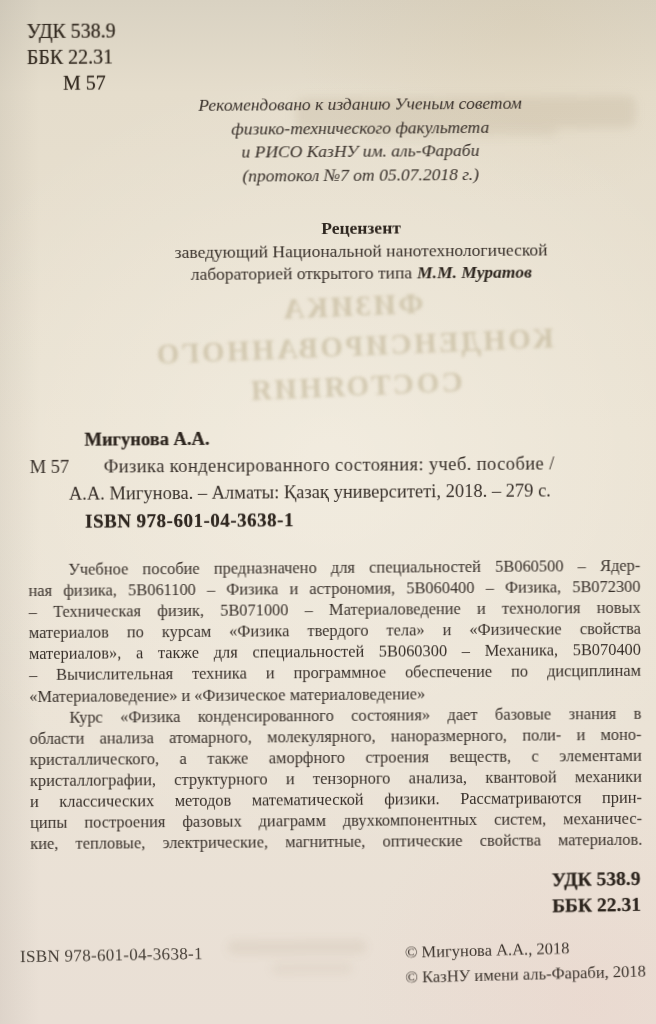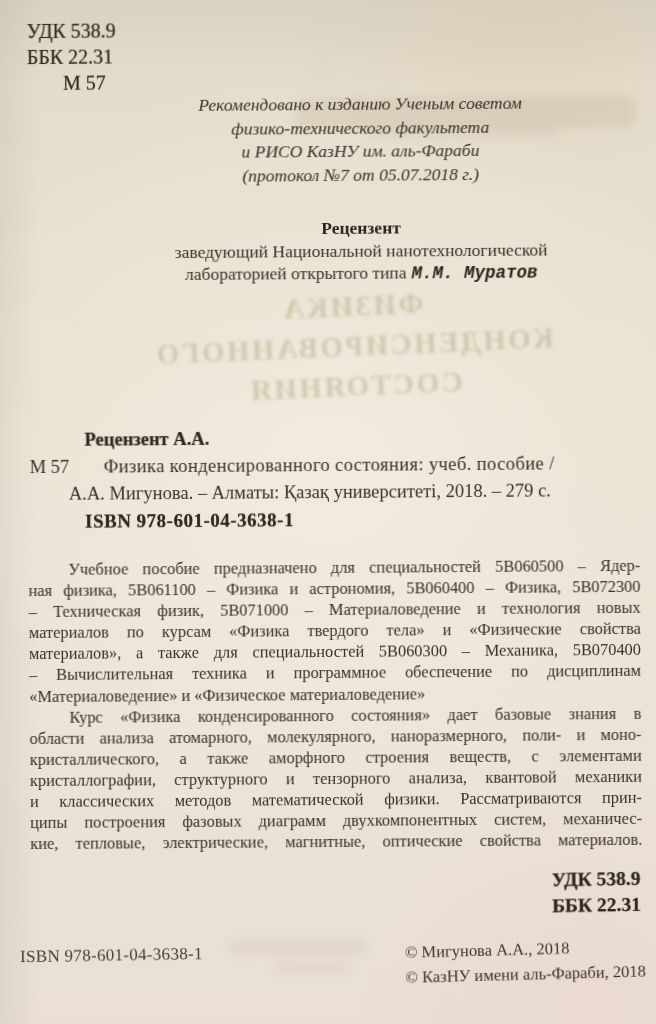--- a/index.html
+++ b/index.html
@@ -34,21 +34,21 @@
   .smudge { background: rgba(158,144,110,0.17); border-radius: 8px; filter: blur(5px); }
 
   .approval {
     left: 83px; top: 93px; width: 560px;
     text-align: center; font-style: italic;
     font-size: 17.5px; line-height: 23.5px;
   }
 
   .reviewer { left: 83px; top: 217px; width: 560px; text-align: center; font-size: 17.5px; line-height: 22.5px; }
   .reviewer .head { font-weight: bold; color: #2e261f; }
-  .reviewer .name { font-weight: bold; font-style: italic; color: #2e261f; margin-left: 5px; font-family: Liberation Mono, monospace; }
+  .reviewer .name { font-weight: bold; font-style: italic; color: #2e261f; margin-left: 5px; }
 
   .ghost {
     left: 55px; top: 286px; width: 600px;
     text-align: center;
     transform: scaleX(-1) rotate(2deg);
     font-weight: bold; font-size: 29px; line-height: 40px;
     letter-spacing: 2.5px;
     color: rgba(168,152,112,0.40);
     filter: blur(1.4px);
   }
@@ -105,21 +105,21 @@
     <div>заведующий Национальной нанотехнологической</div>
     <div><span>лабораторией открытого типа</span><span class="name">М.М. Муратов</span></div>
   </div>
 
   <div class="abs ghost">
     <div>ФИЗИКА</div>
     <div>КОНДЕНСИРОВАННОГО</div>
     <div>СОСТОЯНИЯ</div>
   </div>
 
-  <div class="abs card-line card-author strong">Рецензент А.А.</div>
+  <div class="abs card-line card-author strong">Мигунова А.А.</div>
   <div class="abs card-line card-mcode">М 57</div>
   <div class="abs card-line card-title">Физика конденсированного состояния: учеб. пособие /</div>
   <div class="abs card-line card-imprint">А.А. Мигунова. – Алматы: Қазақ университеті, 2018. – 279 с.</div>
   <div class="abs card-line card-isbn strong">ISBN 978-601-04-3638-1</div>
 
   <div class="abs annotation">
     <div class="ann-line indent">Учебное пособие предназначено для специальностей 5В060500 – Ядер-</div>
     <div class="ann-line">ная физика, 5В061100 – Физика и астрономия, 5В060400 – Физика, 5В072300</div>
     <div class="ann-line">– Техническая физик, 5В071000 – Материаловедение и технология новых</div>
     <div class="ann-line">материалов по курсам «Физика твердого тела» и «Физические свойства</div>

